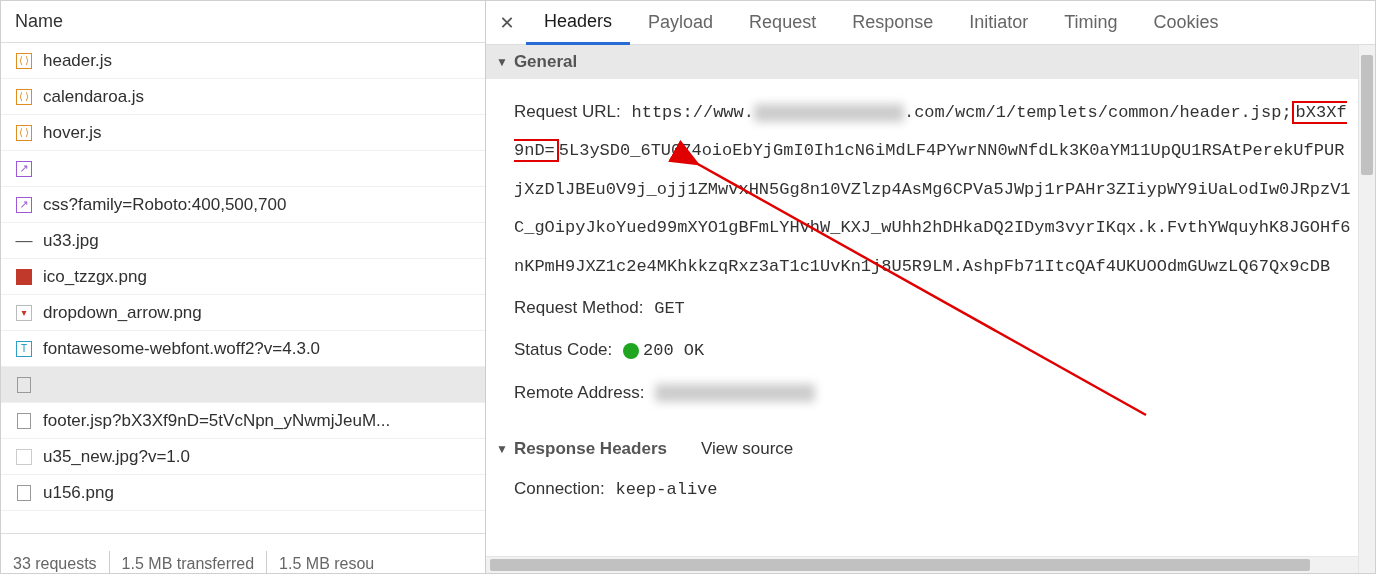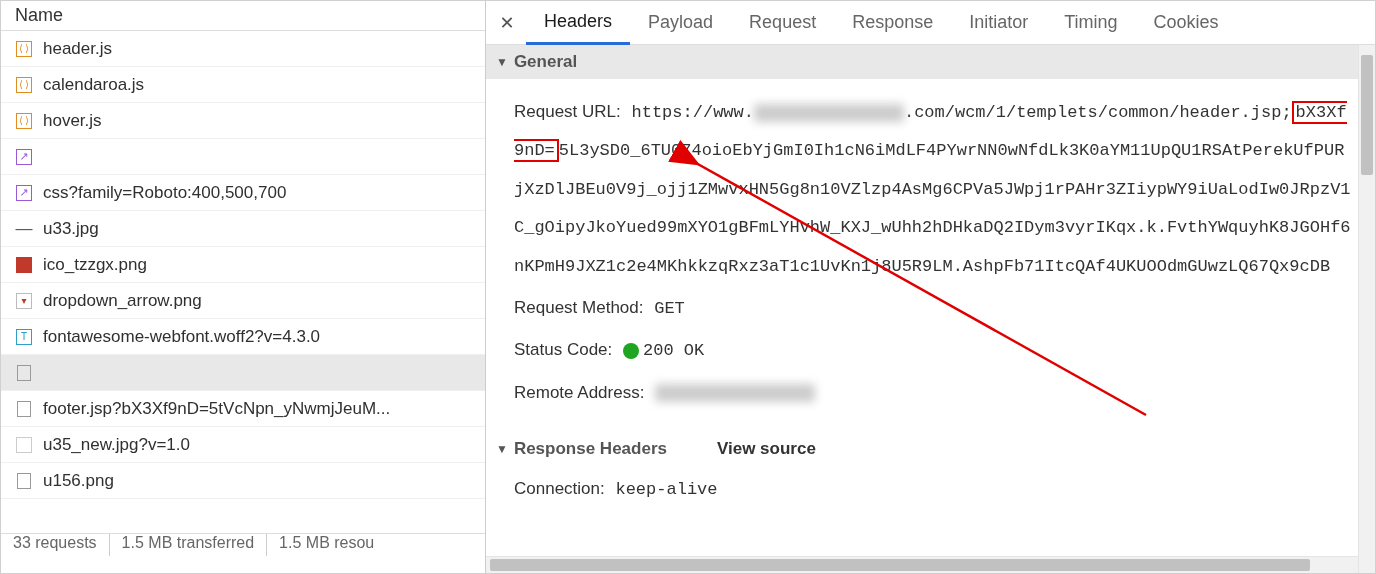--- a/index.html
+++ b/index.html
@@ -1,46 +1,46 @@
 <!DOCTYPE html>
 <html><head>
 <meta charset="utf-8">
 <style>
 * { box-sizing: border-box; margin: 0; padding: 0; }
 body { font-family: "Segoe UI", Arial, sans-serif; font-size: 14px; color: #303030; width: 1376px; height: 574px; overflow: hidden; background: #fff; }
 .root { display: flex; height: 574px; border: 1px solid #d0d0d0; }
 .left { width: 485px; border-right: 1px solid #ccc; display: flex; flex-direction: column; }
-.left-header { height: 30px; display: flex; align-items: center; padding: 0 14px; border-bottom: 1px solid #ddd; font-size: 18px; color: #333; }
+.left-header { height: 42px; display: flex; align-items: center; padding: 0 14px; border-bottom: 1px solid #ddd; font-size: 18px; color: #333; }
 .file-list { flex: 1; overflow-y: auto; }
 .file-row { height: 36px; display: flex; align-items: center; padding: 0 14px; gap: 10px; border-bottom: 1px solid #f0f0f0; white-space: nowrap; overflow: hidden; font-size: 17px; cursor: pointer; }
 .file-row.selected { background: #e8e8e8; }
 .file-row .icon { width: 18px; height: 18px; display: inline-flex; align-items: center; justify-content: center; flex-shrink: 0; }
 .file-row .label { overflow: hidden; text-overflow: ellipsis; }
-.footer { height: 40px; border-top: 1px solid #ddd; display: flex; align-items: flex-start; padding: 0 12px; font-size: 16px; color: #666; gap: 0; }
+.footer { height: 40px; border-top: 1px solid #ddd; display: flex; align-items: flex-end; padding: 0 12px; font-size: 16px; color: #666; gap: 0; }
 .footer .sep { width:1px; height:22px; background:#ccc; margin:0 12px; }
 .right { flex: 1; display: flex; flex-direction: column; position: relative; }
 .tabs { height: 44px; border-bottom: 1px solid #ddd; display: flex; align-items: center; padding: 0 10px; gap: 0; }
 .close-btn { width: 22px; height: 22px; display:flex; align-items:center; justify-content:center; color:#555; cursor:pointer; margin-right:8px; font-size:18px; }
 .tab { padding: 12px 18px; height: 44px; display:flex; align-items:center; font-size:18px; color:#666; cursor:pointer; }
 .tab.active { color:#1a1a1a; border-bottom: 3px solid #2a6cd6; height:44px; }
 .details { flex:1; overflow:auto; padding:0; position:relative; }
 .section-hdr { background:#e8e8e8; height:34px; display:flex; align-items:center; padding:0 10px; font-size:17px; font-weight:bold; color:#555; gap:6px; }
 .section-hdr .caret { font-size:12px; }
 .section-body { padding: 14px 24px 16px 28px; font-size:17px; line-height: 2.2; }
 .kv { margin-bottom: 4px; }
 .kv .k { font-weight:normal; color:#333; display:inline; }
 .kv .v { font-family: Consolas, "Courier New", monospace; color:#333; display:inline; margin-left:6px; word-break: break-all; }
 .kv.wrap { line-height: 2.2; }
 .status-dot { display:inline-block; width:16px; height:16px; border-radius:50%; background:#1fa51f; vertical-align:middle; margin-right:4px; }
 .blur { filter: blur(5px); background:#ccc; color:transparent; display:inline-block; border-radius:2px; }
 .blur.sm { width:160px; height:18px; vertical-align:middle; }
 .blur.xs { width:150px; height:18px; vertical-align:middle; }
 .redbox { border: 2px solid #e00000; padding: 0 2px; }
 .arrow-svg { position:absolute; top:0; left:0; pointer-events:none; }
-.view-source { font-size:17px; color:#333; margin-left:44px; font-weight:bold; }
+.view-source { font-size:17px; color:#333; margin-left:28px; font-weight:normal; }
 .right-scrollbar { position:absolute; right:0; top:44px; bottom:0; width:17px; background:#f1f1f1; border-left:1px solid #e5e5e5; }
 .right-scrollbar .thumb { position:absolute; top:10px; left:2px; right:2px; height:120px; background:#c1c1c1; border-radius:2px; }
 .bottom-scrollbar { position:absolute; left:0; right:17px; bottom:0; height:17px; background:#f1f1f1; border-top:1px solid #e5e5e5; }
 .bottom-scrollbar .thumb { position:absolute; left:4px; top:2px; bottom:2px; width:820px; background:#c1c1c1; border-radius:2px; }
 
 .ic-js { border:1px solid #e08c1f; color:#e08c1f; font-size:10px; font-family:monospace; display:flex; align-items:center; justify-content:center; width:16px; height:16px; }
 .ic-css { border:1px solid #9b59d6; color:#9b59d6; font-size:11px; display:flex; align-items:center; justify-content:center; width:16px; height:16px; }
 .ic-img { color:#555; }
 .ic-png-red { background:#c0392b; width:16px; height:16px; }
 .ic-png-white { border:1px solid #bbb; width:16px; height:16px; display:flex; align-items:center; justify-content:center; color:#c0392b; font-size:10px; }

